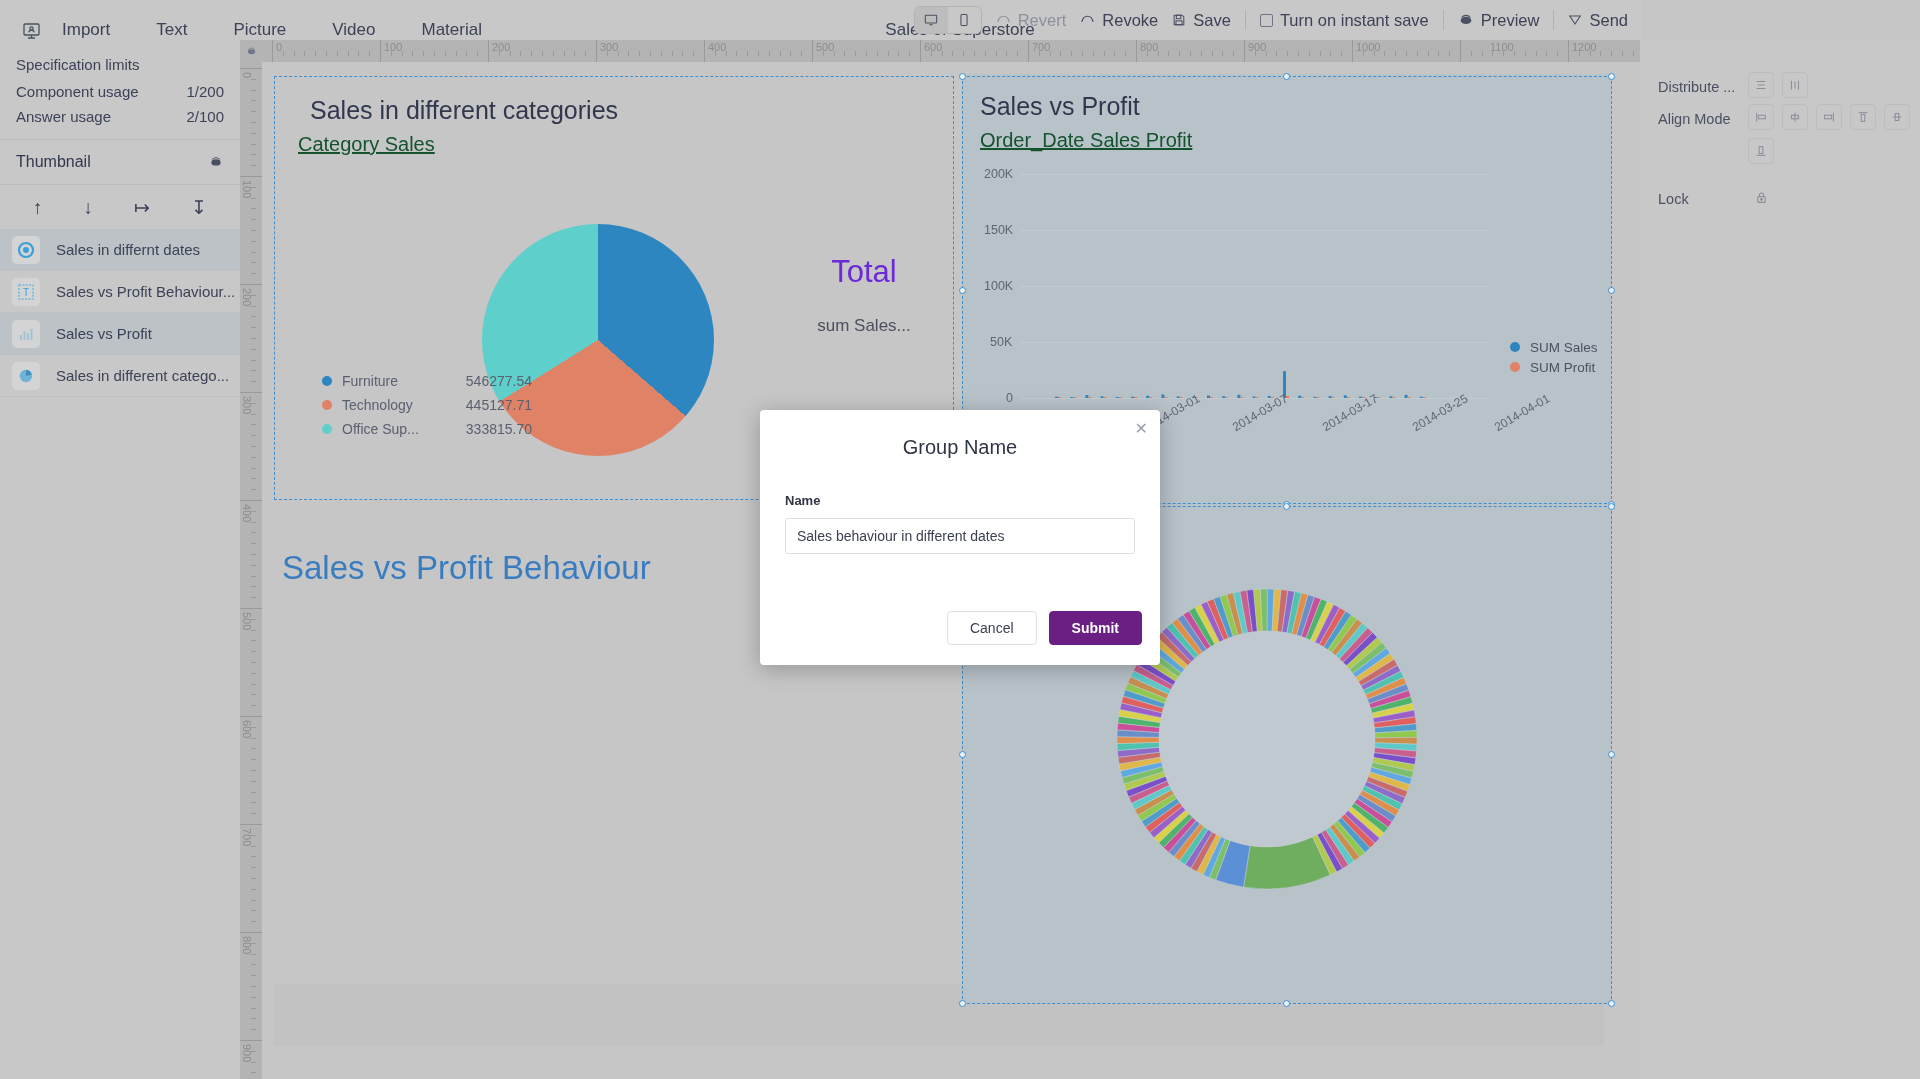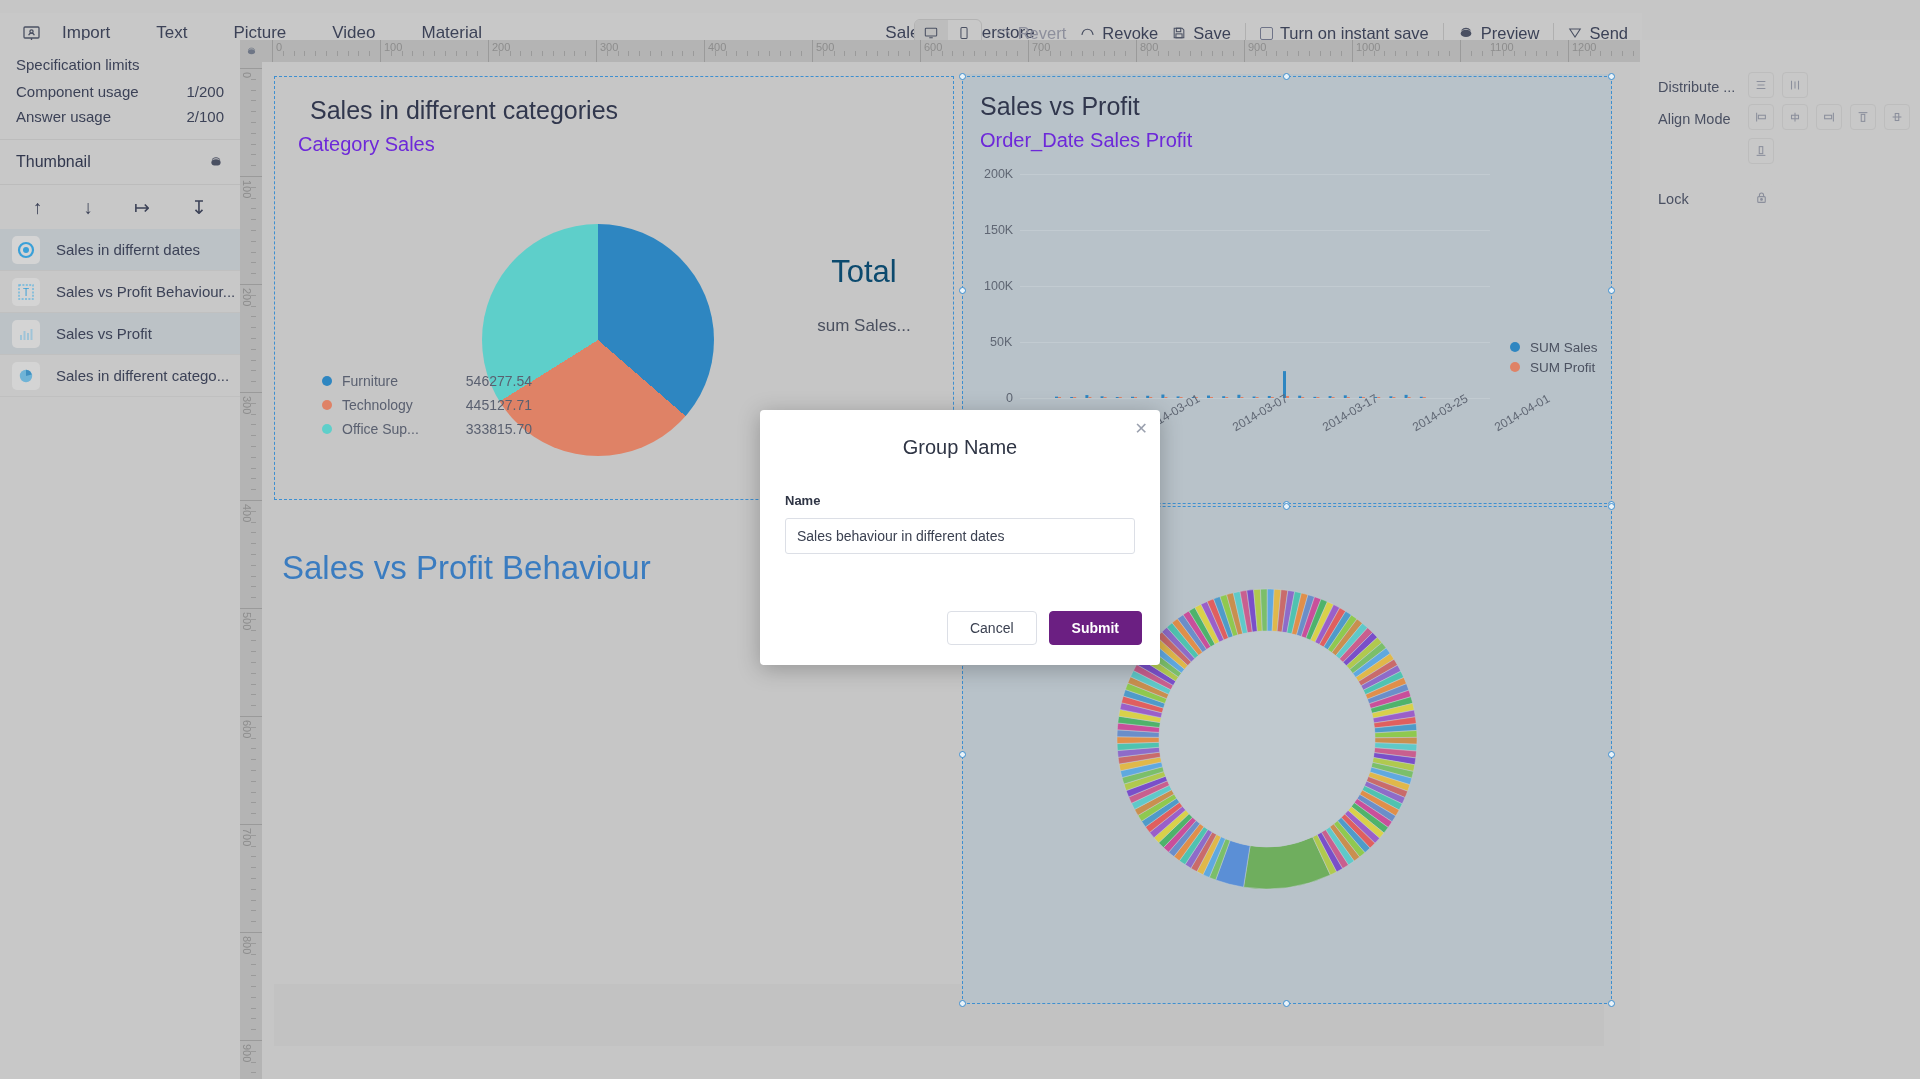--- a/index.html
+++ b/index.html
@@ -7,22 +7,22 @@
     width: 1920px; height: 1079px;
     font-family: "Liberation Sans", sans-serif;
     background: #c6c6c6;
     overflow: hidden;
     color: #31374d;
   }
   #root { position: relative; width: 1920px; height: 1079px; }
 
   
   .topbar {
-    position: absolute; top: 13px; left: 0; width: 1642px; height: 40px;
-    background: #c8c8c8; display: flex; align-items: center;
+    position: absolute; top: 0; left: 0; width: 1642px; height: 40px;
+    background: #c8c8c8; display: flex; align-items: flex-end;
     font-size: 17px; color: #3c4257;
   }
   .tb-logo { width: 62px; display: flex; align-items: center; justify-content: center; }
   .tb-menu { display: flex; align-items: center; gap: 46px; }
   .tb-menu span { cursor: default; }
   .tb-title {
     position: absolute; left: 0; width: 1920px; text-align: center;
     font-size: 17px; color: #3c4257; pointer-events: none;
   }
   .tb-right {
@@ -105,33 +105,33 @@
   
   .selbox { position: absolute; border: 1px dashed #3e8fd0; }
   .handle {
     position: absolute; width: 7px; height: 7px; border-radius: 50%;
     background: #e9f2f8; border: 1.2px solid #3e8fd0;
   }
 
   
   .w-pie { position: absolute; left: 0px; top: 6px; width: 684px; height: 430px; }
   .w-title { font-size: 25px; color: #31374d; font-weight: 400; }
-  .w-sub { font-size: 20px; color: #6d28d9; margin-top: 5px; }
+  .w-sub { font-size: 20px; color: #14532d; margin-top: 5px; text-decoration: underline; }
 
   .pie {
     position: absolute; border-radius: 50%;
   }
   .legend { position: absolute; font-size: 14px; color: #5a6070; }
   .legend .lrow { display: flex; align-items: center; height: 24px; }
   .dot { width: 10px; height: 10px; border-radius: 50%; margin-right: 10px; }
   .lname { width: 110px; }
   .lval { width: 80px; text-align: right; }
 
   .totalbox { position: absolute; text-align: center; }
-  .total-big { font-size: 31px; color: #0c4a6e; }
+  .total-big { font-size: 31px; color: #6d28d9; }
   .total-sub { font-size: 17px; color: #4a505f; margin-top: 26px; }
 
   
   .w-line {
     position: absolute; left: 688px; top: 6px; width: 650px; height: 430px;
     background: #b8c2c9;
   }
   .axis-lab { position: absolute; font-size: 12.5px; color: #5f6673; }
   .gridline { position: absolute; height: 1px; background: #c2cbd1; }
   .xlab {

